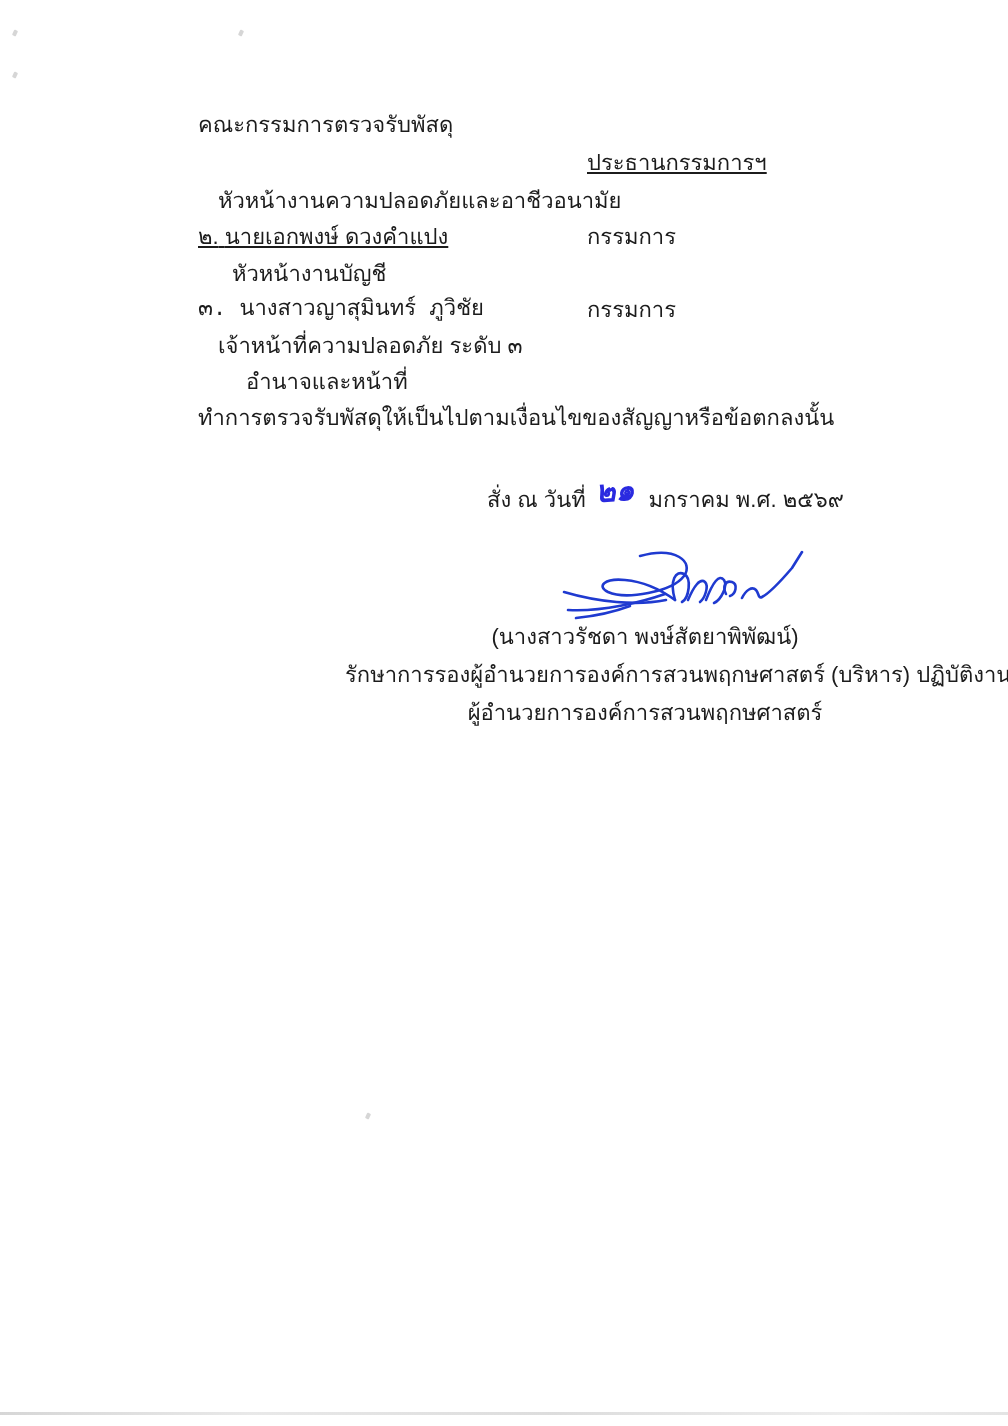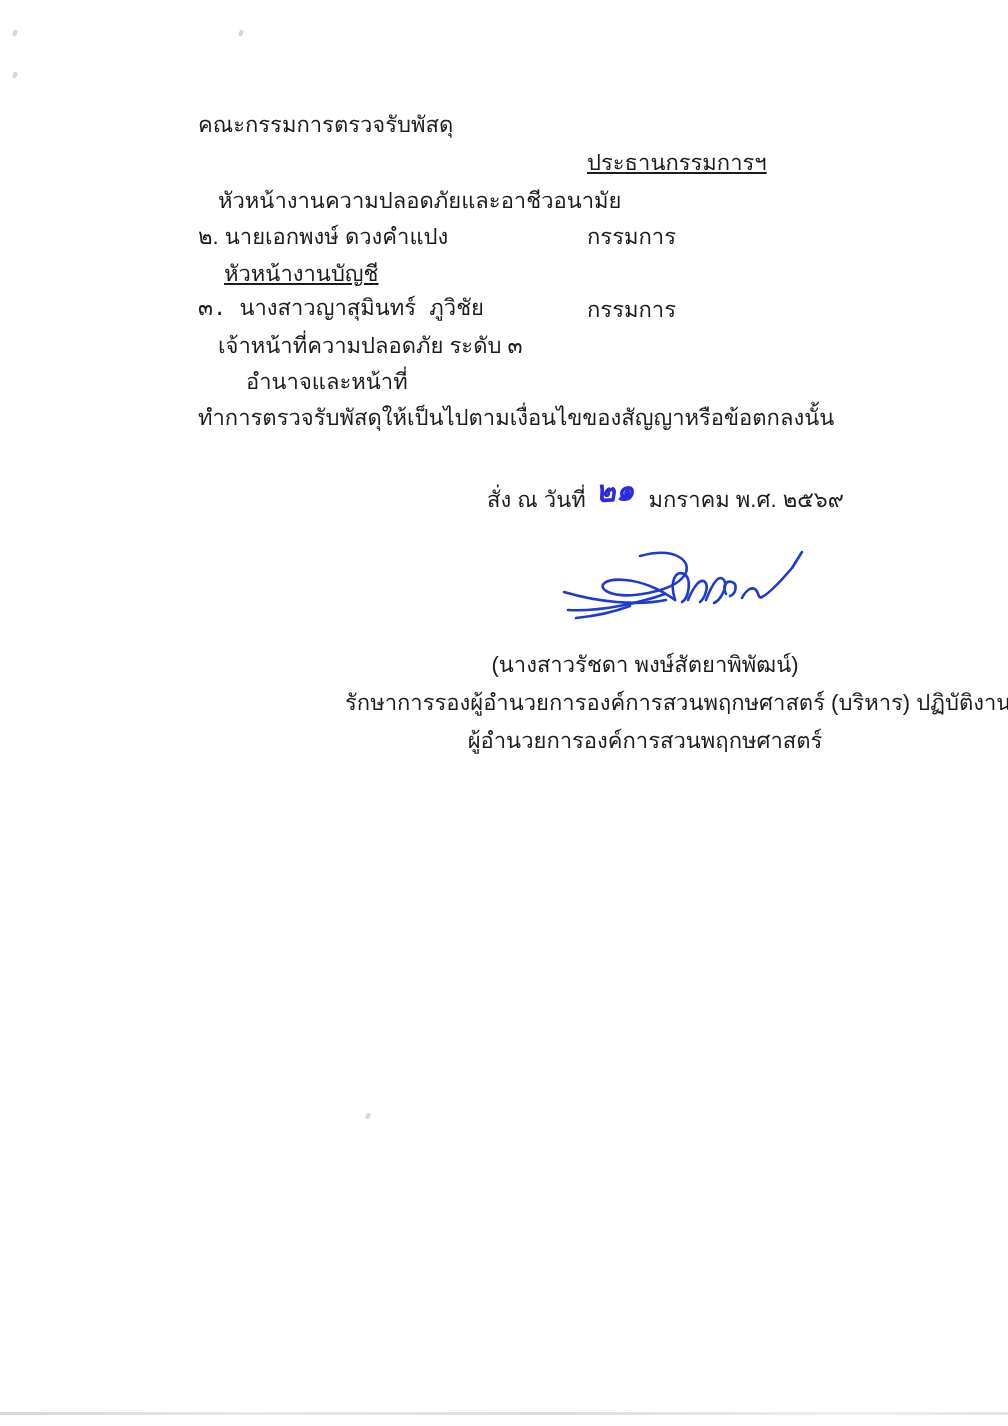--- a/index.html
+++ b/index.html
@@ -46,21 +46,20 @@
     transform:rotate(-4deg) translateY(-6px);
     margin:0 14px 0 10px;
     font-style:italic;
   }
   .sig-block{
     position:absolute;
     left:345px;
     top:618px;
     width:600px;
     text-align:center;
-    margin-top:28px;
   }
   .sig-block .tcenter{
     font-size:22px;
     line-height:38px;
     white-space:nowrap;
   }
   .signature-svg{
     position:absolute;
     left:548px;
     top:542px;
@@ -99,26 +98,26 @@
   <div class="speck" style="left:13px;top:30px;"></div>
   <div class="speck" style="left:13px;top:72px;"></div>
   <div class="speck" style="left:239px;top:30px;"></div>
   <div class="speck" style="left:366px;top:1113px;"></div>
 
   <div class="tline" style="left:198px;top:110px;">คณะกรรมการตรวจรับพัสดุ</div>
 
   <div class="tline role" style="top:148px;text-decoration:underline;">ประธานกรรมการฯ</div>
   <div class="tline" style="left:218px;top:186px;">หัวหน้างานความปลอดภัยและอาชีวอนามัย</div>
 
-  <div class="tline" style="left:198px;top:222px;">
+  <div class="tline" style="left:198px;top:222px;text-decoration:underline;">
     <span>๒.</span>
     <span>นายเอกพงษ์ ดวงคำแปง</span>
   </div>
   <div class="tline role" style="top:222px;">กรรมการ</div>
-  <div class="tline" style="left:224px;top:259px;text-decoration:underline;">หัวหน้างานบัญชี</div>
+  <div class="tline" style="left:232px;top:259px;">หัวหน้างานบัญชี</div>
 
   <div class="tline" style="left:198px;top:295px;font-family:Liberation Mono, monospace;">
     <span>๓.</span>
     <span>นางสาวญาสุมินทร์ ภูวิชัย</span>
   </div>
   <div class="tline role" style="top:295px;">กรรมการ</div>
   <div class="tline" style="left:218px;top:331px;">เจ้าหน้าที่ความปลอดภัย ระดับ ๓</div>
 
   <div class="tline" style="left:198px;top:367px;margin-left:48px;">อำนาจและหน้าที่</div>
   <div class="tline" style="left:198px;top:403px;">ทำการตรวจรับพัสดุให้เป็นไปตามเงื่อนไขของสัญญาหรือข้อตกลงนั้น</div>

